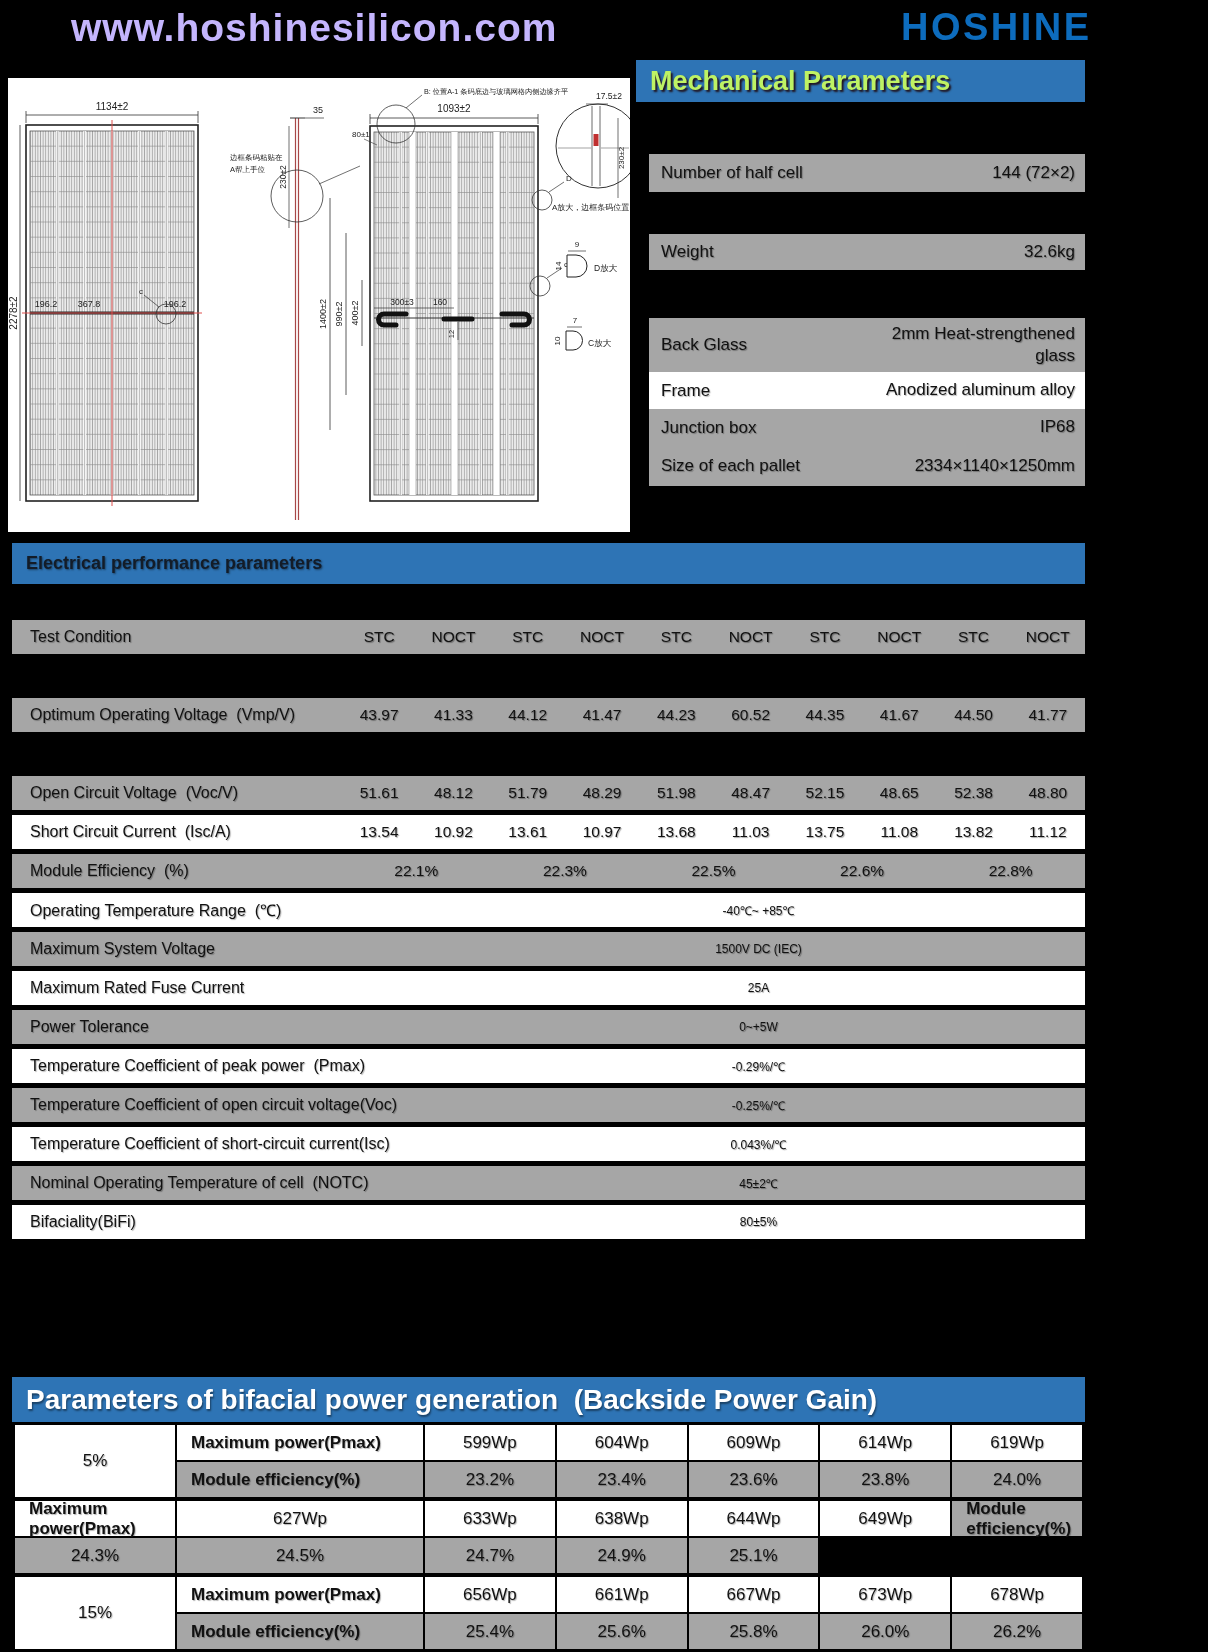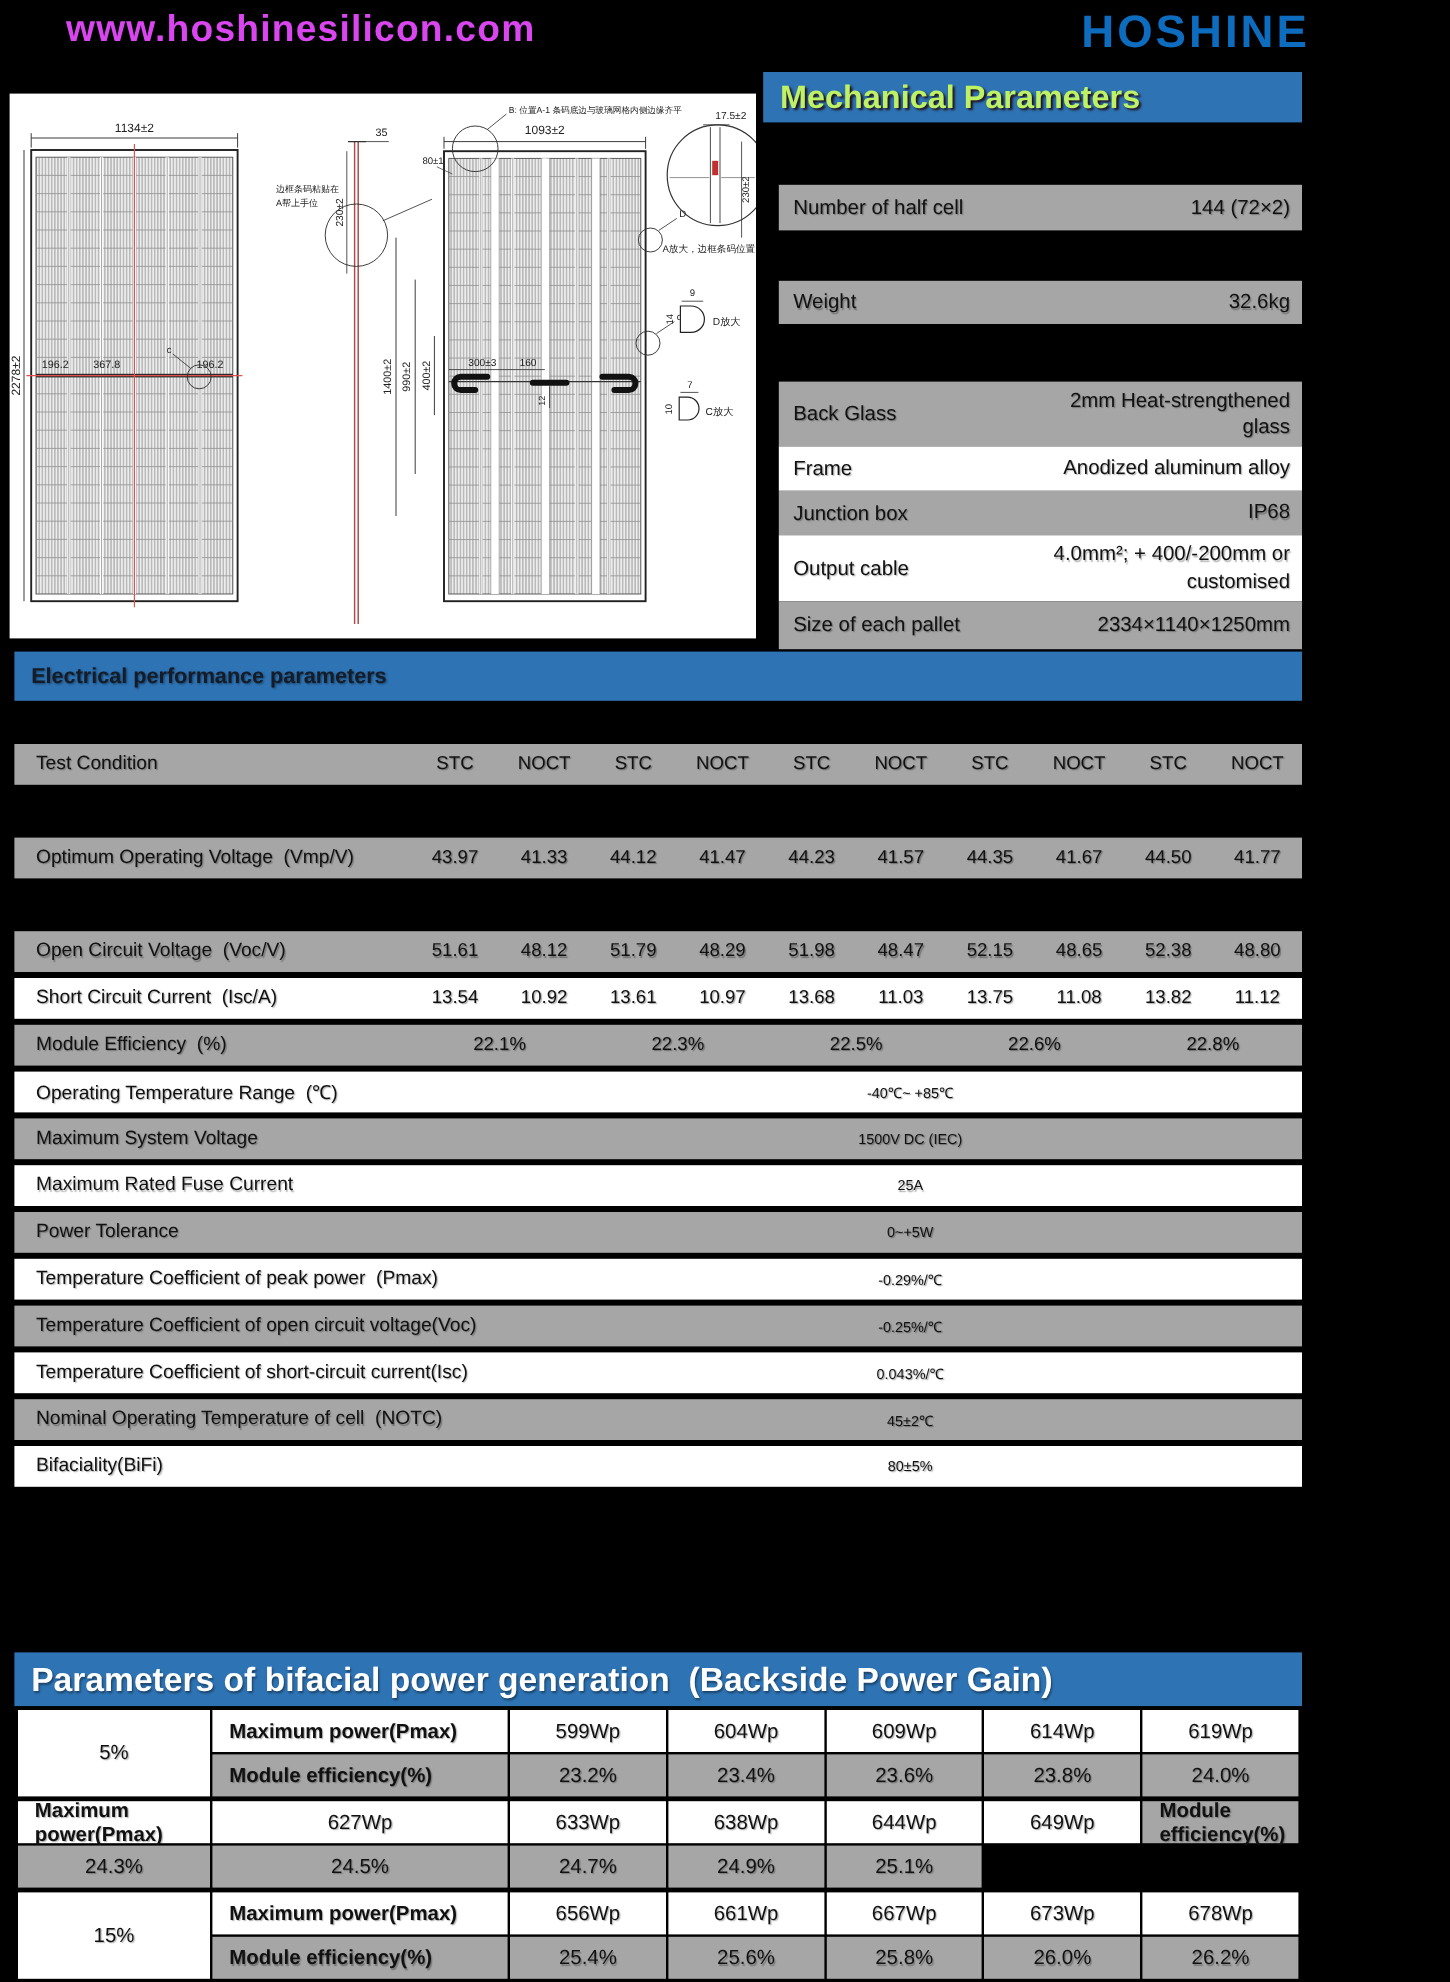--- a/index.html
+++ b/index.html
@@ -3,21 +3,21 @@
 <meta charset="utf-8">
 <style>
   html,body{margin:0;padding:0;}
   body{
     width:1208px;height:1652px;position:relative;overflow:hidden;
     background:#000;color:#111;
     font-family:"Liberation Sans", sans-serif;
   }
   .abs{position:absolute;}
   
-  #site-url{left:55px;top:6px;font-size:31px;font-weight:700;color:#d946ef;letter-spacing:1px;}
+  #site-url{left:71px;top:6px;font-size:39px;font-weight:700;color:#c4b5fd;letter-spacing:1px;}
   #brand{left:901px;top:6px;font-size:38px;font-weight:800;color:#0d6cbd;letter-spacing:2.5px;}
   
   #drawing{left:8px;top:78px;width:622px;height:454px;background:#fff;}
   #drawing svg{display:block;}
   #drawing text{font-family:"Liberation Sans", sans-serif;fill:#222;}
   
   .bar{background:#2e74b5;display:flex;align-items:center;padding-left:14px;box-sizing:border-box;}
   .bar .t{white-space:pre;}
   
   #mech{left:636px;top:60px;width:449px;}
@@ -286,25 +286,20 @@
 glass</div>
       </div>
       <div class="mech-row white" style="height: 37px;">
         <div class="mech-label">Frame</div>
         <div class="mech-value">Anodized aluminum alloy</div>
       </div>
       <div class="mech-row gray" style="height: 37px;">
         <div class="mech-label">Junction box</div>
         <div class="mech-value">IP68</div>
       </div>
-      <div class="mech-row white" style="height: 55px;">
-        <div class="mech-label">Output cable</div>
-        <div class="mech-value">4.0mm²; + 400/-200mm or
-customised</div>
-      </div>
       <div class="mech-row gray" style="height: 40px;">
         <div class="mech-label">Size of each pallet</div>
         <div class="mech-value">2334×1140×1250mm</div>
       </div>
     </div>
 </div>
 
 <div class="abs" id="elec">
   <div class="bar">
     <span class="t" id="elec-title">Electrical performance parameters</span>
@@ -327,21 +322,21 @@
       </div>
       <div class="e-row redacted"></div>
       <div class="e-row gray">
         <div class="e-label">Optimum Operating Voltage  (Vmp/V)</div>
         <div class="e-area cells">
           <div class="e-cell">43.97</div>
           <div class="e-cell">41.33</div>
           <div class="e-cell">44.12</div>
           <div class="e-cell">41.47</div>
           <div class="e-cell">44.23</div>
-          <div class="e-cell">41.57</div>
+          <div class="e-cell">60.52</div>
           <div class="e-cell">44.35</div>
           <div class="e-cell">41.67</div>
           <div class="e-cell">44.50</div>
           <div class="e-cell">41.77</div>
         </div>
       </div>
       <div class="e-row redacted"></div>
       <div class="e-row gray">
         <div class="e-label">Open Circuit Voltage  (Voc/V)</div>
         <div class="e-area cells">

